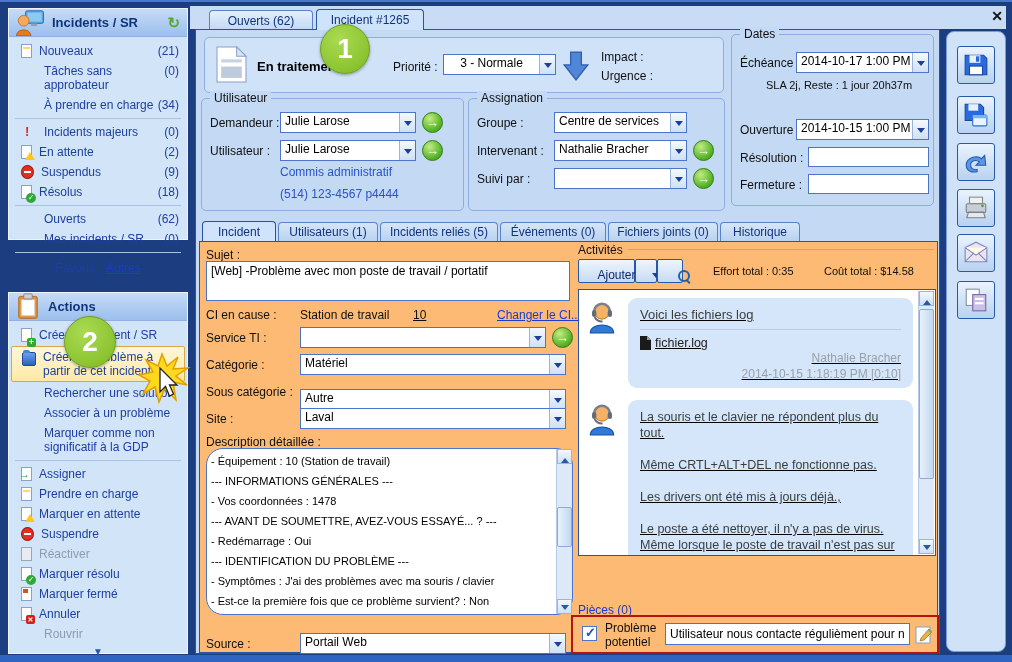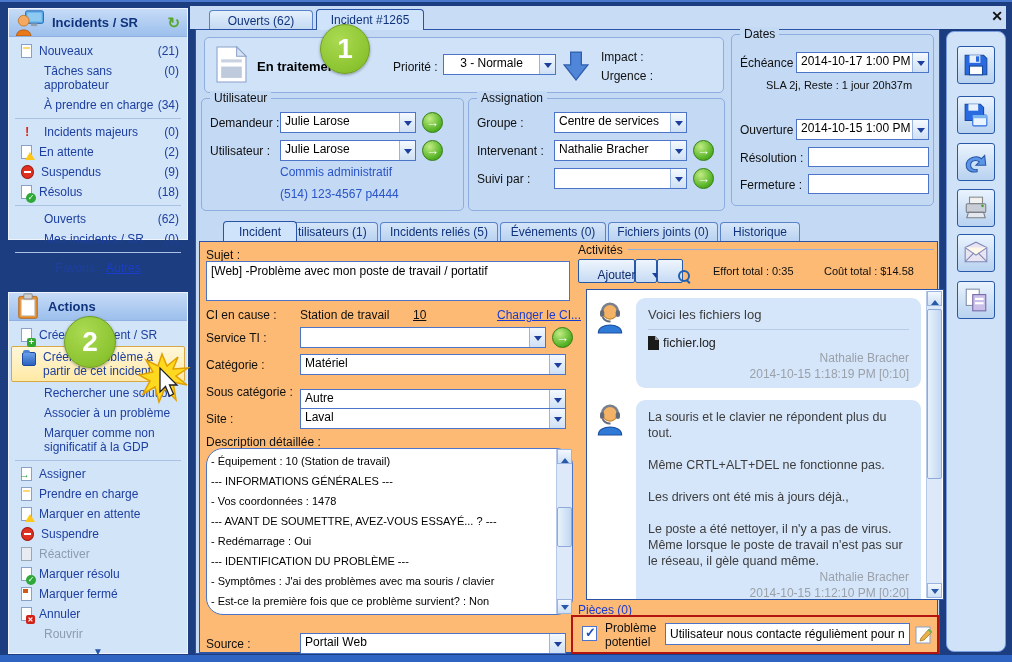--- a/index.html
+++ b/index.html
@@ -72,21 +72,21 @@
   .combo .dbtn { width:16px; background:linear-gradient(#f4f9fe,#cfe0f5); border-left:1px solid #9ab4e0; display:flex; align-items:center; justify-content:center; cursor:pointer; }
   .combo .dbtn::after { content:""; border:4px solid transparent; border-top:5px solid #1c3f9e; margin-top:5px; }
   .tinput { position:absolute; background:#fff; border:1px solid #4c74c8; height:20px; font-size:12px; padding:0 4px; font-family:"Liberation Sans",sans-serif; }
   .go { position:absolute; width:21px; height:21px; border-radius:50%; background:radial-gradient(circle at 35% 30%, #c2ec84, #58b428 65%, #3c9010); border:1px solid #2f7e0e; color:#fff; font-weight:bold; font-size:13px; text-align:center; line-height:19px; cursor:pointer; }
   .go::before { content:"→"; }
   .status-text { position:absolute; font-size:13px; font-weight:bold; color:#000; }
   .link { color:#1a3bd0; text-decoration:underline; cursor:pointer; font-size:12px; }
 
   
   .tab2 { position:absolute; height:19px; top:192px; border:1px solid #5a82c8; border-bottom:none; border-radius:4px 4px 0 0; background:linear-gradient(#d6e6f8,#b9d2f0); font-size:12px; color:#10337d; display:flex; align-items:center; justify-content:center; cursor:pointer; }
-  .tab2.active { background:#cfe3fa; border-color:#2a52a5; z-index:3; height:20px; top:191px;margin-left:21px; }
+  .tab2.active { background:#cfe3fa; border-color:#2a52a5; z-index:3; height:20px; top:191px; }
 
   .content { position:absolute; left:3px; top:211px; width:739px; height:412px; border:1px solid #2a52a5; background:#fdba74; }
 
   .textbox { position:absolute; background:#fff; border:1px solid #4c74c8; font-size:12px; padding:2px 4px; color:#000; }
   .desc { font-size:11px; line-height:20px; white-space:pre-line; overflow:hidden; padding-right:20px;border-radius:17px; }
 
   
   .sbar { position:absolute; top:1px; bottom:1px; right:1px; width:16px; background:#dde9f8; border-left:1px solid #b6c9e8; }
   .sbar .sa { position:absolute; left:0; width:15px; height:15px; background:linear-gradient(#f2f8fe,#cfe0f5); border:1px solid #9ab4e0; }
   .sbar .sa.up { top:0; } .sbar .sa.dn { bottom:0; }
@@ -452,21 +452,21 @@
       </div>
       <div class="btn" style="left:435px; top:17px; width:17px; height:24px;">
         <span class="caret"></span>
       </div>
       <div class="btn" style="left:457px; top:17px; width:26px; height:24px;">
         <span class="gl-search"></span>
       </div>
       <span class="totals" style="left:513px; top:23px;">Effort total : 0:35</span>
       <span class="totals" style="left:624px; top:23px;">Coût total : $14.58</span>
 
-      <div class="act-panel" style="left:386px; top:47px; width:358px; height:311px;">
+      <div class="act-panel" style="left:378px; top:47px; width:358px; height:267px;text-decoration:underline;">
         <div class="msg">
           <svg width="34" height="38" viewBox="0 0 32 32">
             <circle cx="16" cy="11" r="7" fill="#f4b266" stroke="#c88830"></circle>
             <path d="M5 31 C5 21, 27 21, 27 31 Z" fill="#2f7ad6" stroke="#1c4fa0"></path>
             <path d="M8.5 11 a7.5 7.5 0 0 1 15 0" fill="none" stroke="#78808e" stroke-width="2.4"></path>
             <rect x="6.6" y="9.5" width="4" height="6.5" rx="2" fill="#636b7a"></rect>
             <rect x="21.4" y="9.5" width="4" height="6.5" rx="2" fill="#636b7a"></rect>
             <path d="M9 16 q2.5 4.5 7.5 4.2" fill="none" stroke="#636b7a" stroke-width="1.8"></path>
           </svg>
           <div class="bubble">

